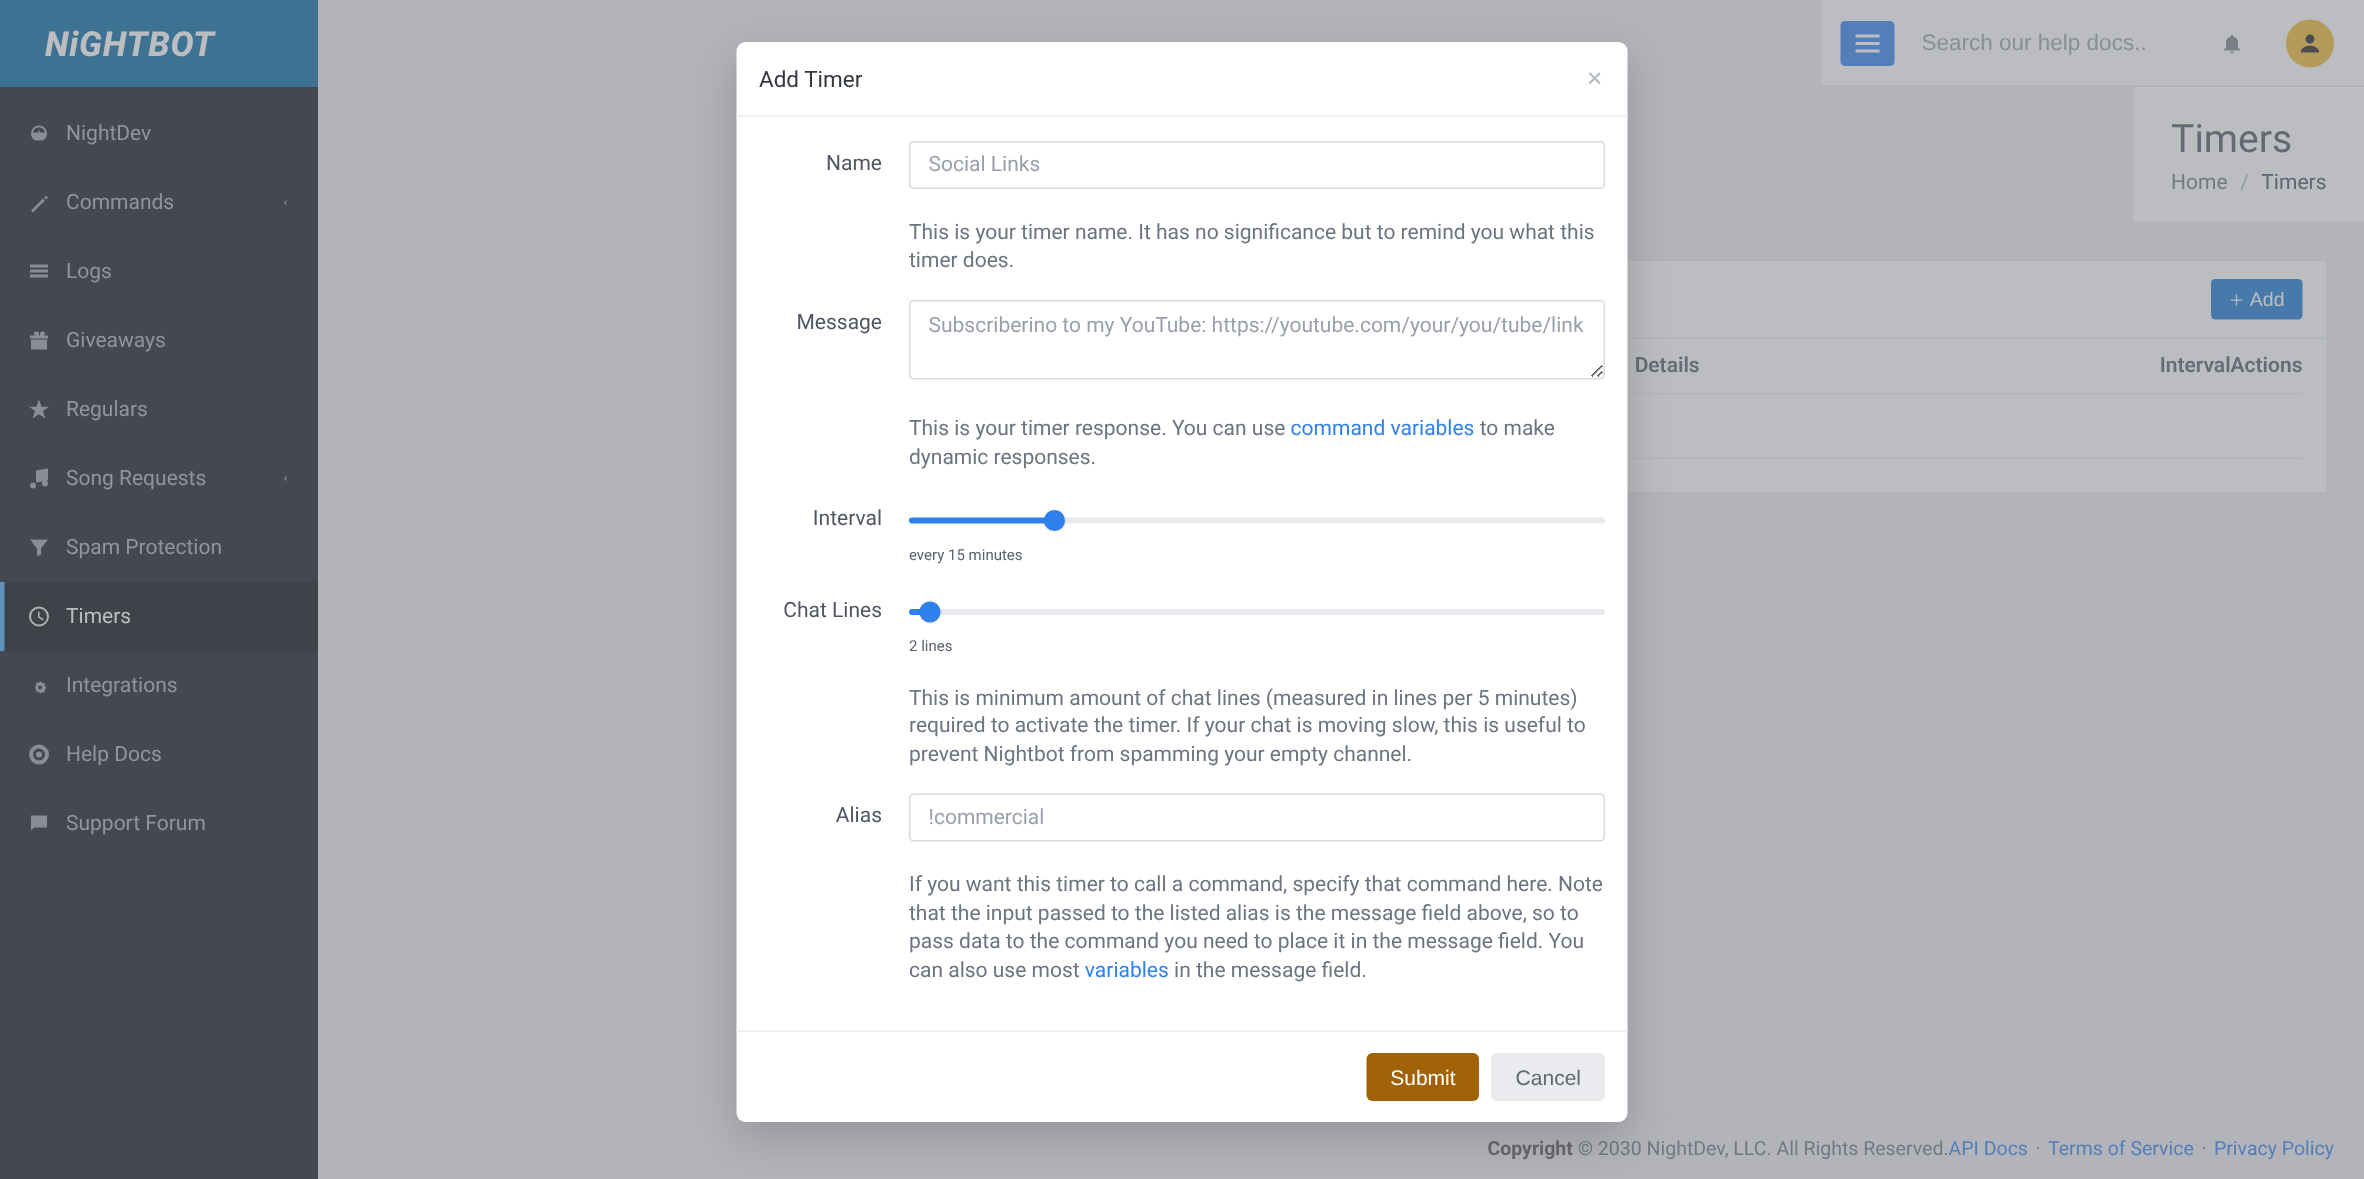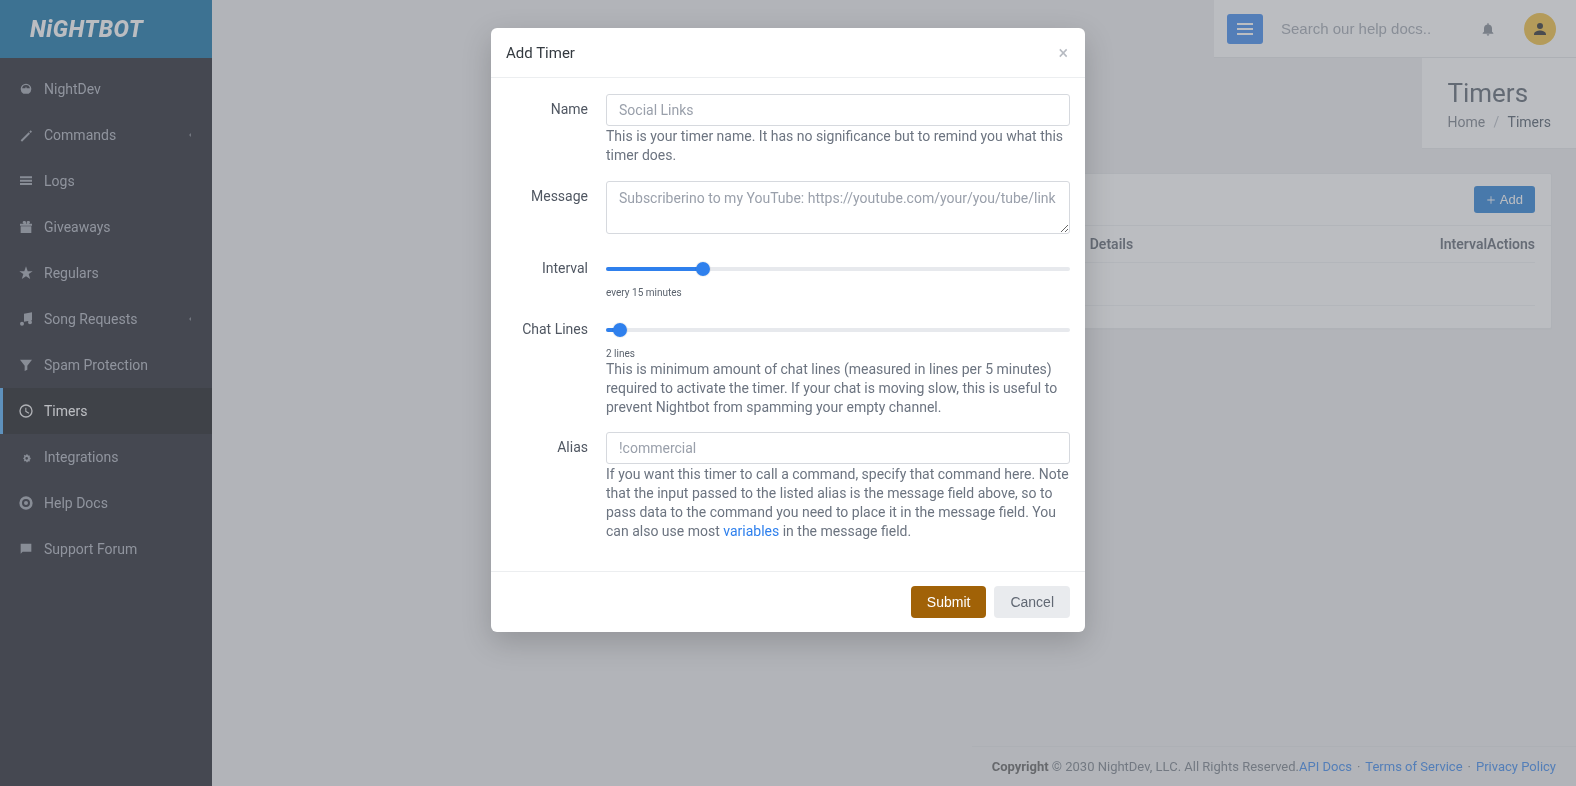--- a/index.html
+++ b/index.html
@@ -262,21 +262,21 @@
   border: 1px solid #d6d9de;
   border-radius: 3px;
   padding: 7px 12px;
   font-size: 14px;
   color: #0369a1;
   font-family: inherit;
 }
 .text-input::placeholder, .text-area::placeholder { color: #9aa0ab; }
 .text-area { resize: both; height: 53px; line-height: 1.4; }
 .help {
-  margin-top: 1px;
+  margin-top: 20px;
   font-size: 14px;
   color: #6c7480;
   line-height: 1.35;
 }
 .help a { color: #2f80ed; text-decoration: none; }
 
 .slider-wrap { position: relative; height: 16px; margin-top: 8px; }
 .slider-track {
   position: absolute;
   left: 0; right: 0; top: 6px;
@@ -495,20 +495,23 @@
       <div class="field-col">
         <input class="text-input" placeholder="Social Links" style="">
         <div class="help">This is your timer name. It has no significance but to remind you what this timer does.</div>
       </div>
     </div>
 
     <div class="form-row">
       <div class="label-col">Message</div>
       <div class="field-col">
         <textarea class="text-area" placeholder="Subscriberino to my YouTube: https://youtube.com/your/you/tube/link" style=""></textarea>
+        <div class="help">
+          <span>This is your timer response. You can use </span><a href="#">command variables</a><span> to make dynamic responses.</span>
+        </div>
       </div>
     </div>
 
     <div class="form-row">
       <div class="label-col">Interval</div>
       <div class="field-col">
         <div class="slider-wrap">
           <div class="slider-track"></div>
           <div class="slider-fill" id="interval-fill" style="width: 21%;"></div>
           <div class="slider-thumb" id="interval-thumb" style="left: calc(21% - 7px);"></div>

